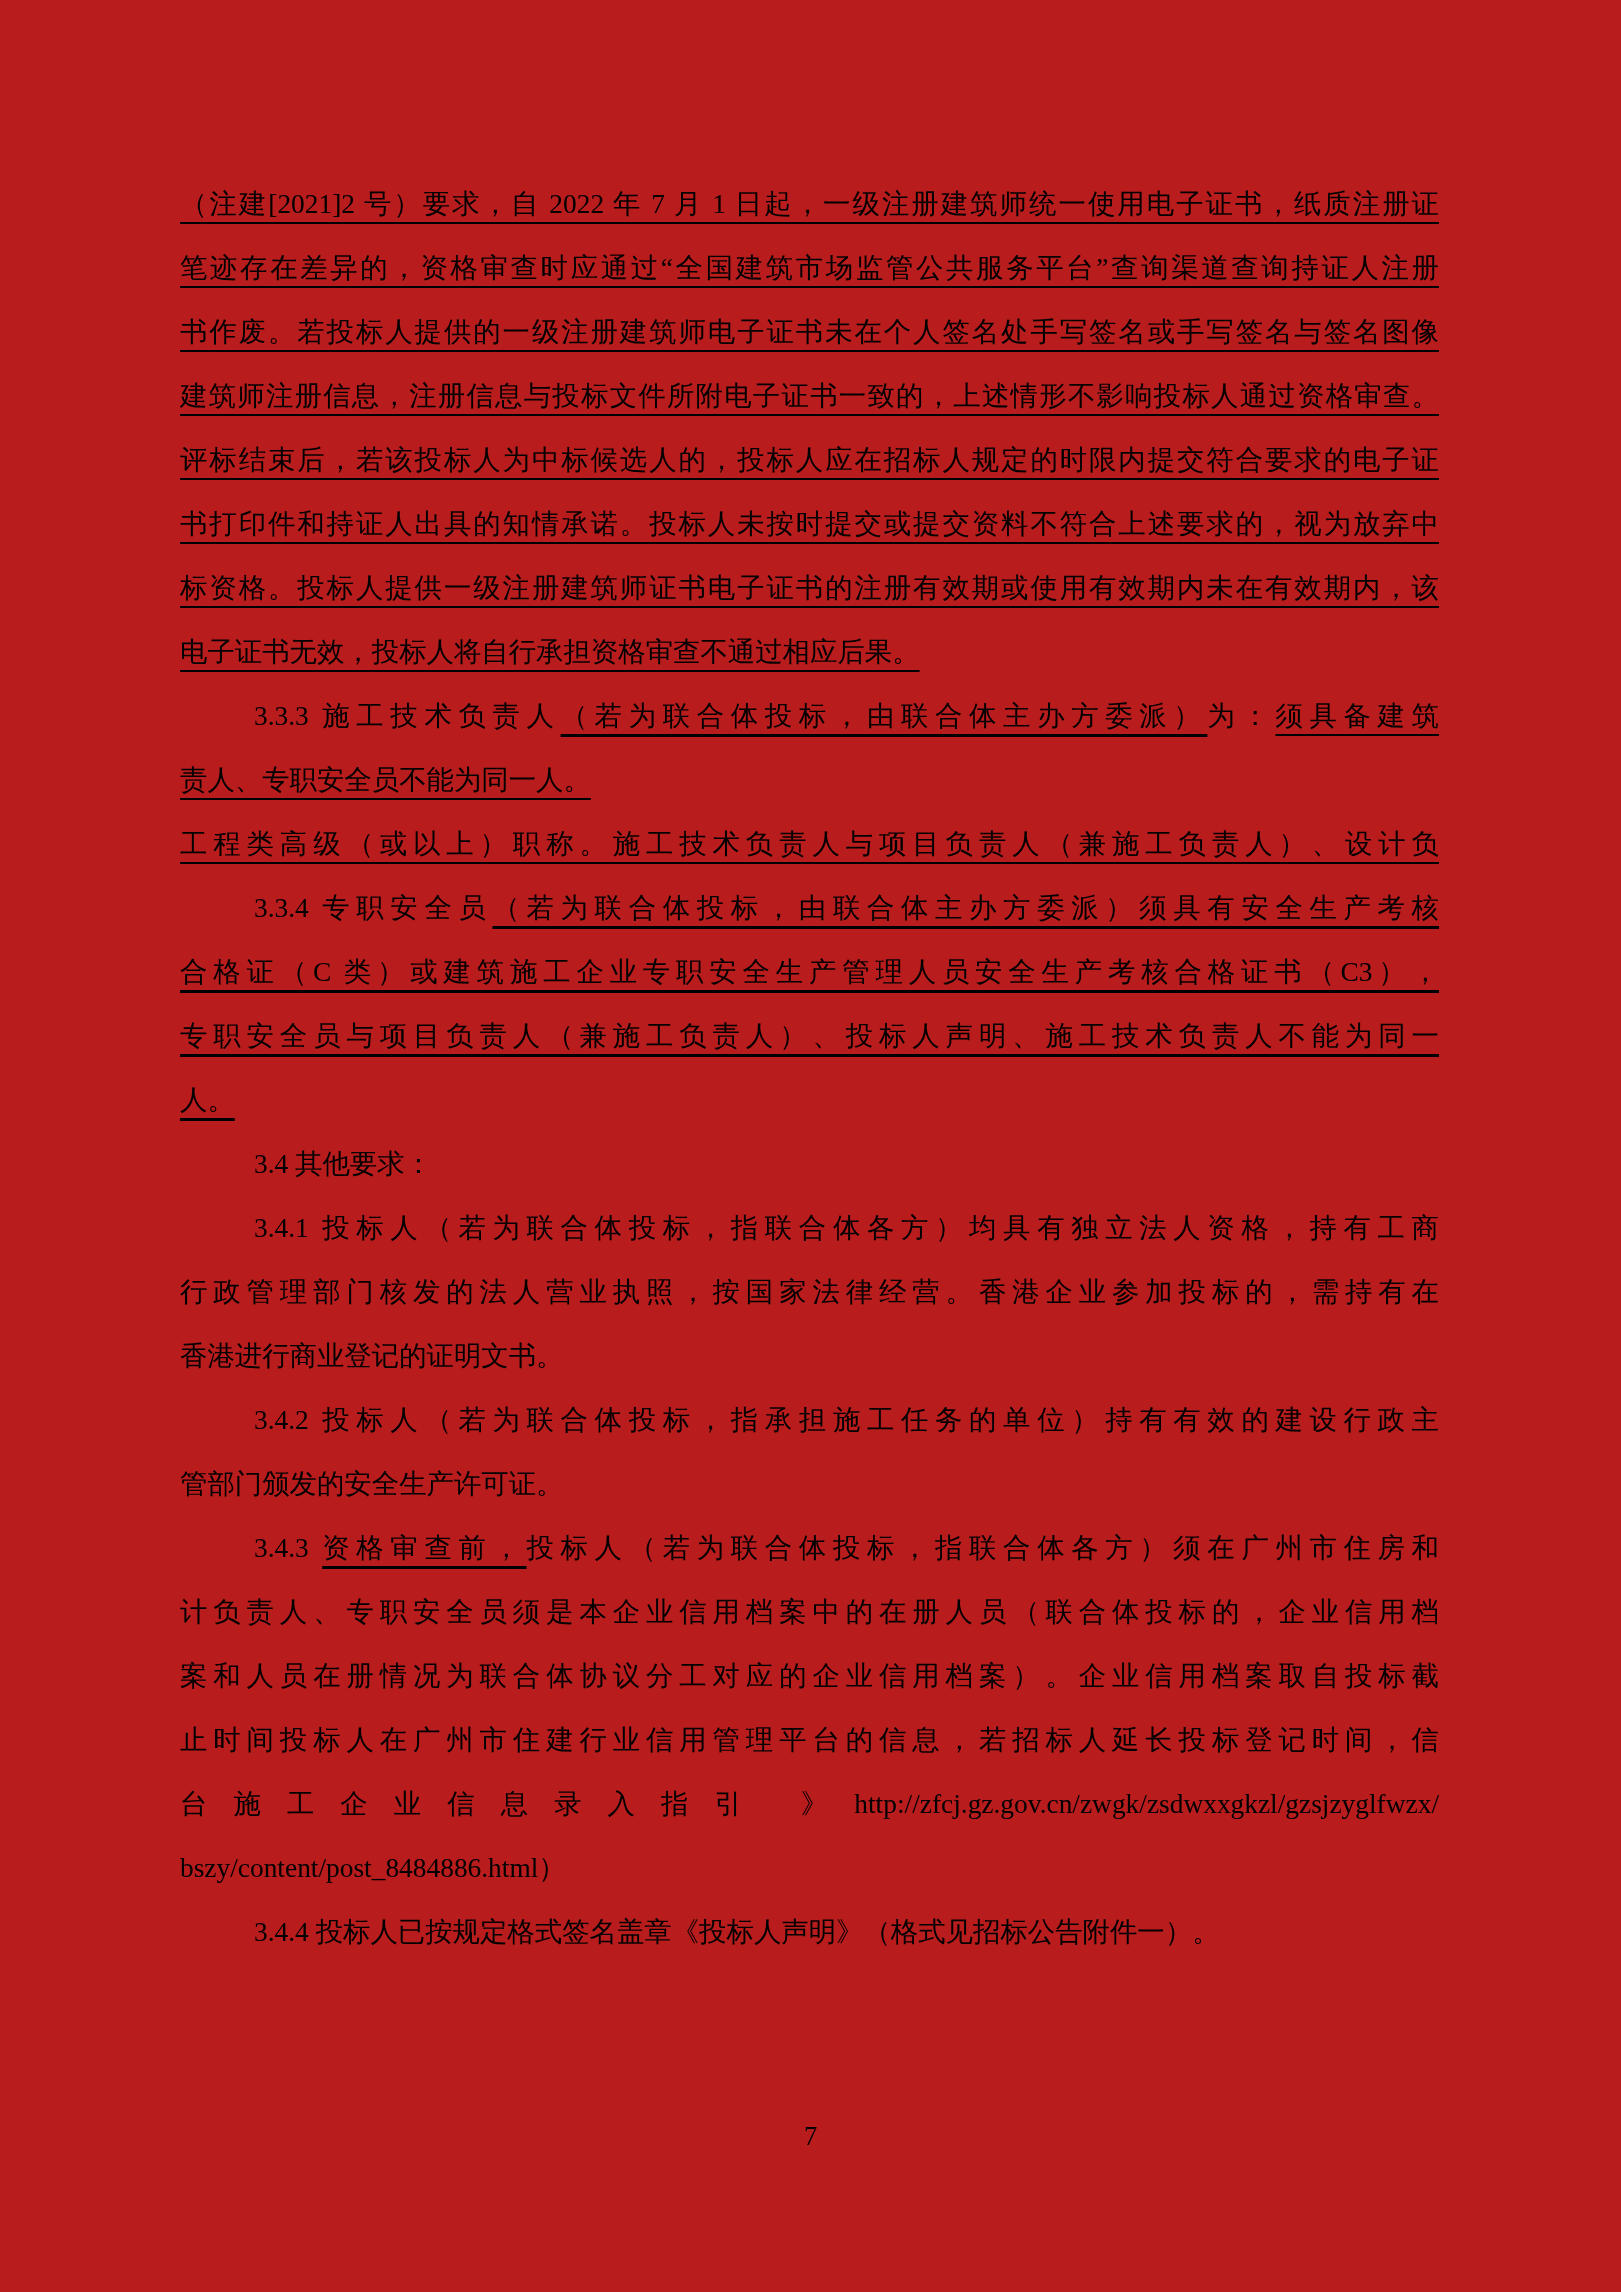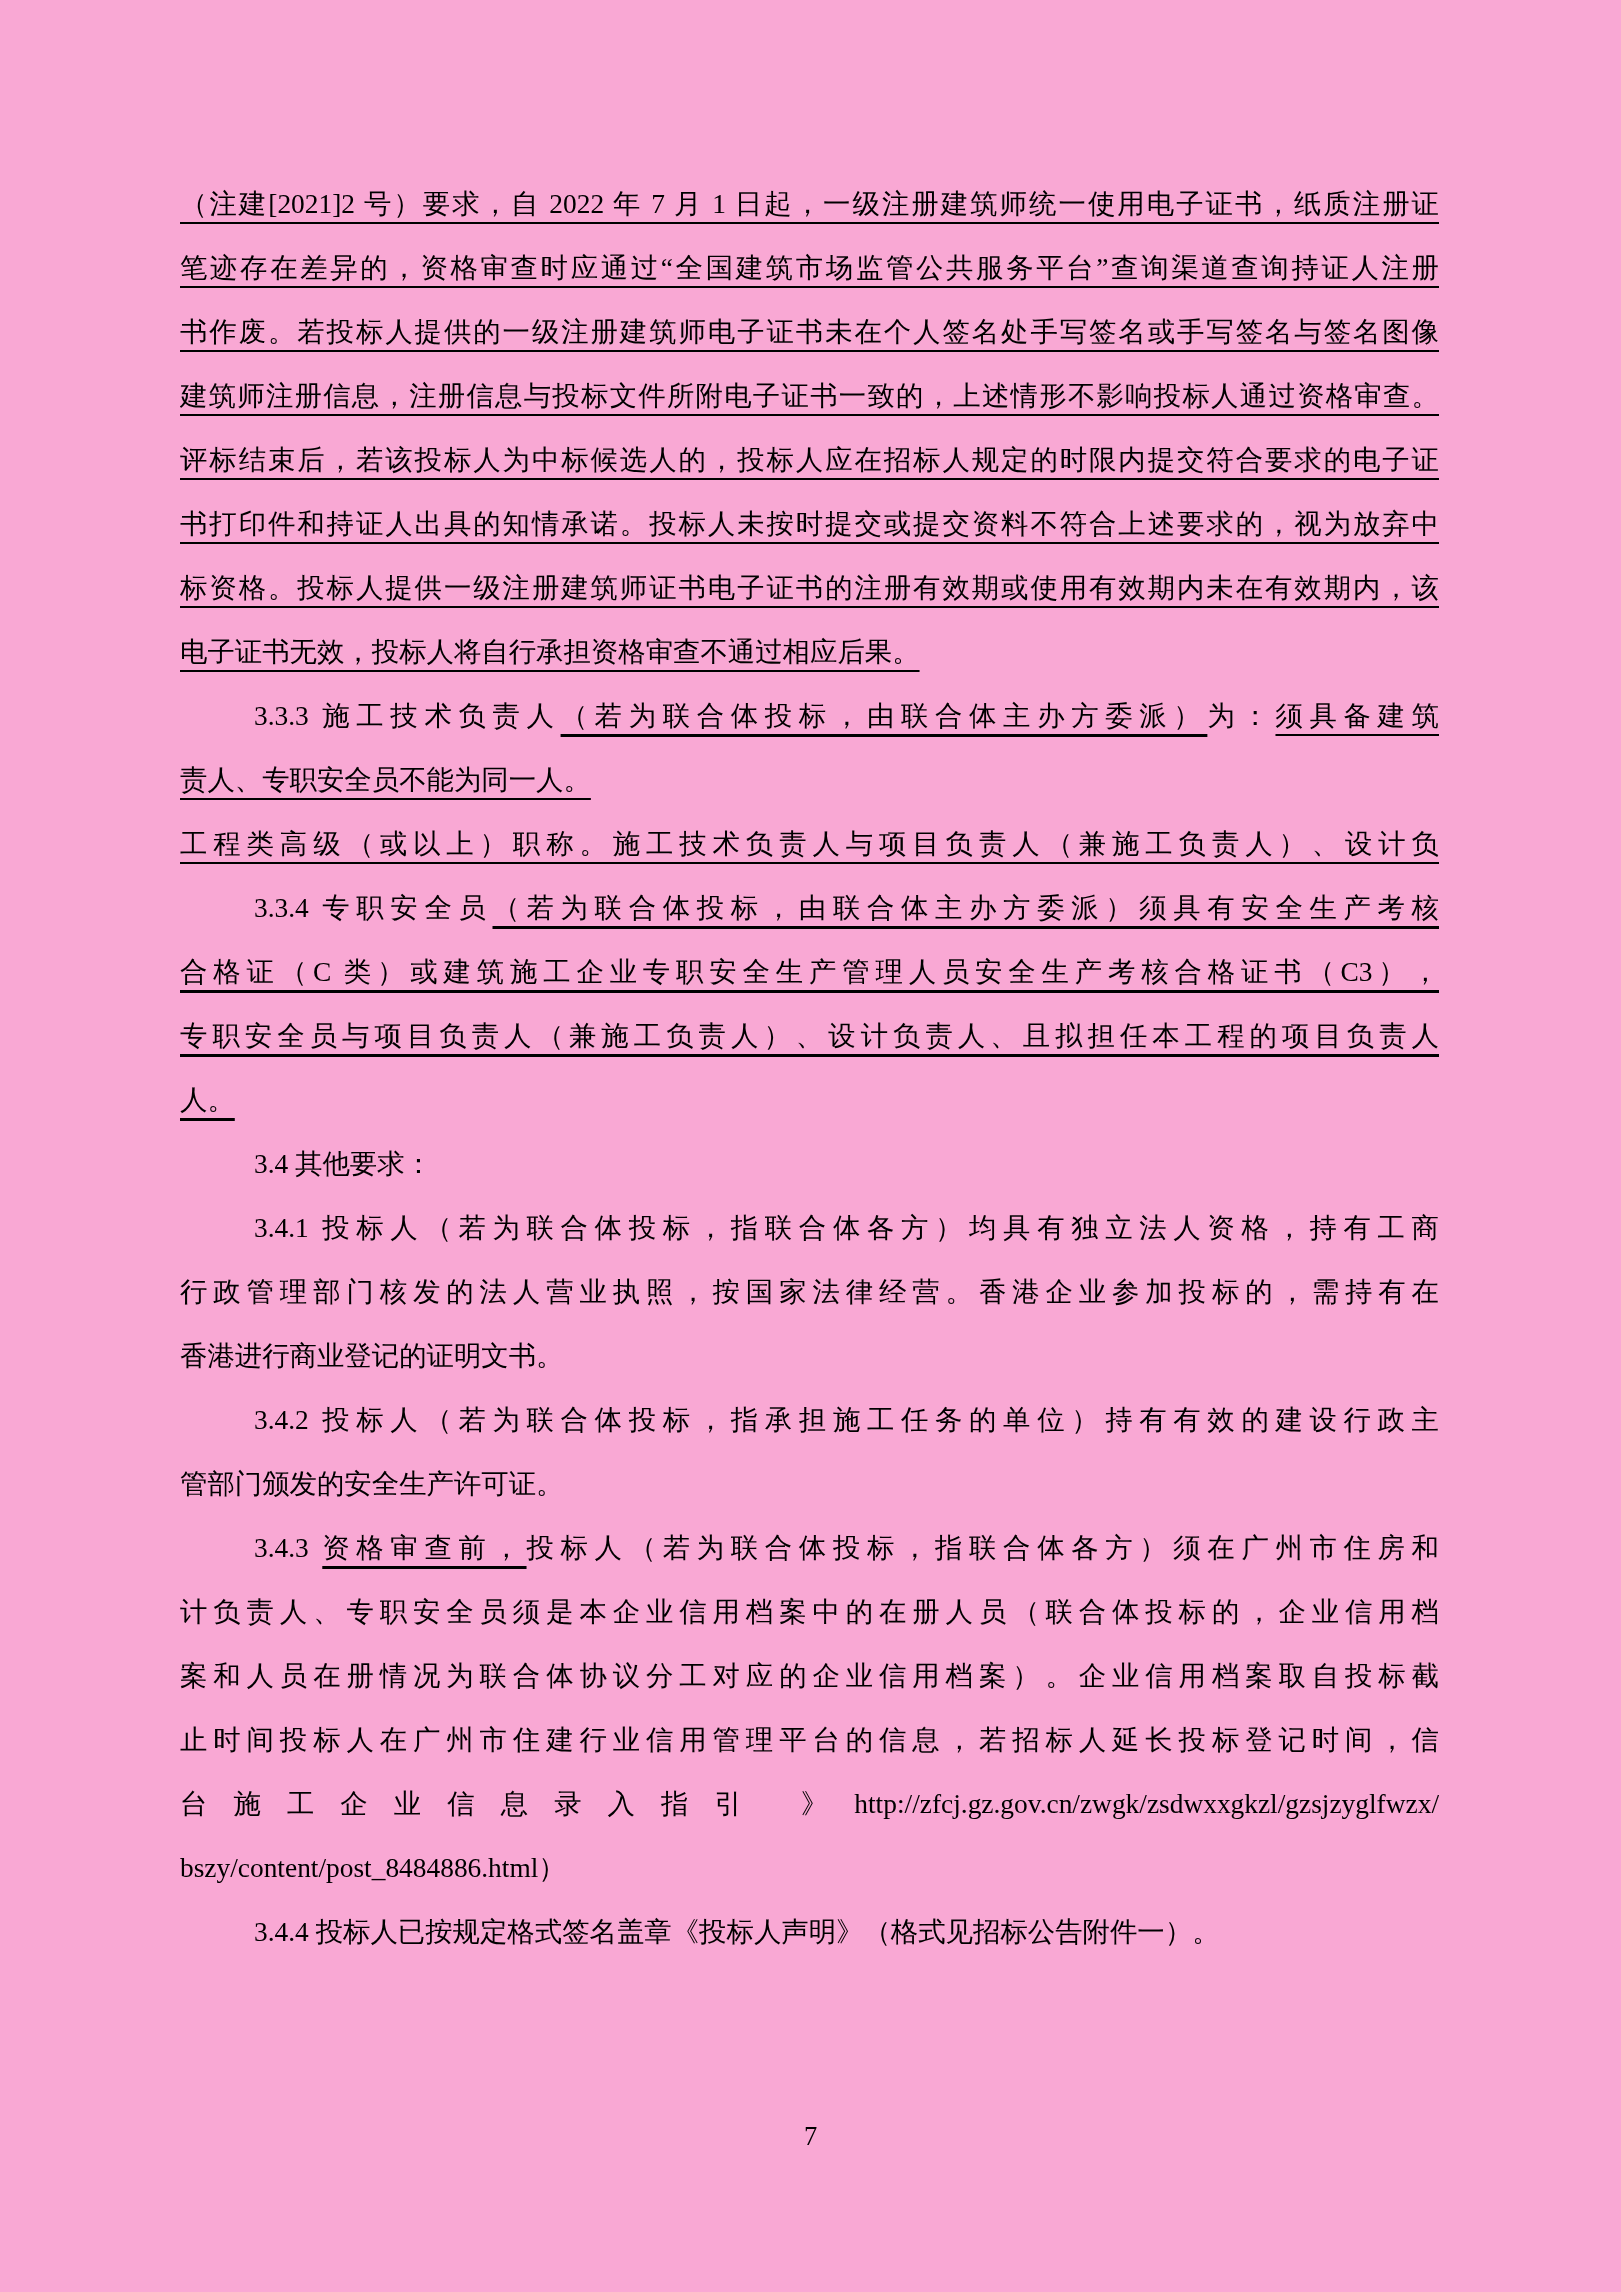--- a/index.html
+++ b/index.html
@@ -1,20 +1,20 @@
 <!DOCTYPE html>
 <html><head>
 <meta charset="utf-8">
 <style>
   html, body { margin: 0; padding: 0; background: #ffffff; }
   .page {
     position: relative;
     width: 1621px;
     height: 2293px;
-    background: #f9a8d4;
+    background: #b91c1c;
     font-family: "Liberation Serif", "DejaVu Serif", serif;
     color: #000000;
     overflow: hidden;
   }
   .doc {
     position: absolute;
     left: 180px;
     top: 172px;
     width: 1259px;
     font-size: 27.4px;
@@ -65,21 +65,21 @@
         <div class="line endp"><span class="u">电子证书无效，投标人将自行承担资格审查不通过相应后果。</span></div>
       </div>
       <div class="para">
         <div class="line ind"><span>3.3.3 施工技术负责人</span><span class="ub">（若为联合体投标，由联合体主办方委派）</span><span>为：</span><span class="u">须具备建筑</span></div>
         <div class="line endp"><span class="u">责人、专职安全员不能为同一人。</span></div>
         <div class="line"><span class="u">工程类高级（或以上）职称。施工技术负责人与项目负责人（兼施工负责人）、设计负</span></div>
       </div>
       <div class="para">
         <div class="line ind"><span>3.3.4 专职安全员</span><span class="ub">（若为联合体投标，由联合体主办方委派）须具有安全生产考核</span></div>
         <div class="line"><span class="ub">合格证（C 类）或建筑施工企业专职安全生产管理人员安全生产考核合格证书（C3），</span></div>
-        <div class="line"><span class="ub">专职安全员与项目负责人（兼施工负责人）、设计负责人、且拟担任本工程的项目负责人</span></div>
+        <div class="line"><span class="ub">专职安全员与项目负责人（兼施工负责人）、投标人声明、施工技术负责人不能为同一</span></div>
         <div class="line endp"><span class="ub">人。</span></div>
       </div>
       <div class="para">
         <div class="line ind endp"><span>3.4 其他要求：</span></div>
       </div>
       <div class="para">
         <div class="line ind"><span>3.4.1 投标人（若为联合体投标，指联合体各方）均具有独立法人资格，持有工商</span></div>
         <div class="line"><span>行政管理部门核发的法人营业执照，按国家法律经营。香港企业参加投标的，需持有在</span></div>
         <div class="line endp"><span>香港进行商业登记的证明文书。</span></div>
       </div>

